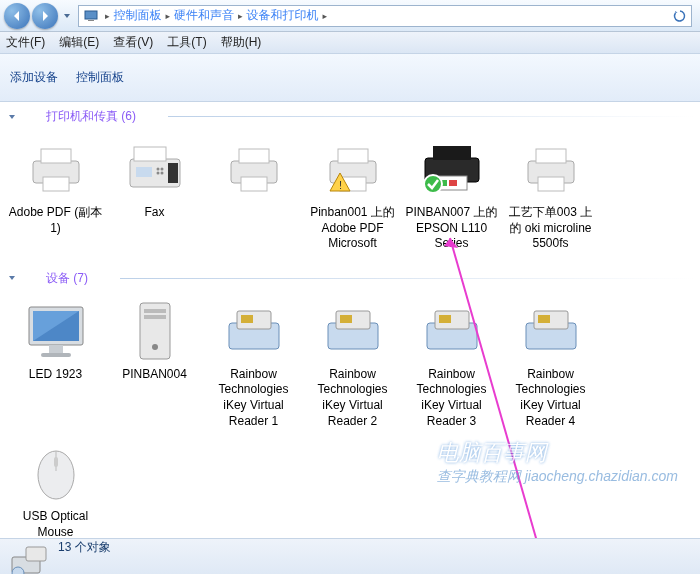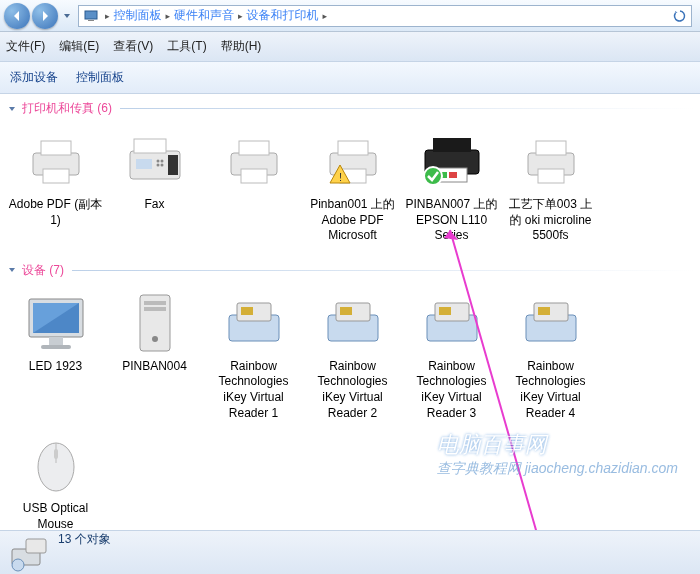--- a/index.html
+++ b/index.html
@@ -8,28 +8,28 @@
 .nav-bar { height: 32px; background: linear-gradient(#f7fbff, #dce9f7); border-bottom: 1px solid #b6c5d6; display: flex; align-items: center; padding: 0 4px; }
 .nav-back, .nav-fwd { width: 26px; height: 26px; border-radius: 50%; background: radial-gradient(circle at 30% 30%, #8fbfe8, #3b73b9); display: flex; align-items: center; justify-content: center; margin-right: 2px; box-shadow: 0 1px 2px rgba(0,0,0,.3); }
 .nav-back svg, .nav-fwd svg { fill: #fff; }
 .nav-drop { width: 14px; display:flex; align-items:center; justify-content:center; }
 .breadcrumb { flex: 1; height: 22px; background: #fff; border: 1px solid #9db4ce; margin: 0 4px; display: flex; align-items: center; padding: 0 4px; }
 .breadcrumb .crumb-icon { width: 16px; height: 16px; margin-right: 2px; }
 .breadcrumb .sep { color: #555; margin: 0 4px; font-size: 9px;}
 .breadcrumb span { color: #3b82f6; }
 .breadcrumb .refresh { margin-left: auto; }
 
-.menu-bar { height: 30px; background: linear-gradient(#eef3fa, #dbe6f4); border-bottom: 1px solid #c5d4e6; display: flex; align-items: center; padding: 0 6px; }
+.menu-bar { height: 22px; background: linear-gradient(#eef3fa, #dbe6f4); border-bottom: 1px solid #c5d4e6; display: flex; align-items: center; padding: 0 6px; }
 .menu-bar span { margin-right: 14px; color: #222; }
 
-.toolbar { height: 32px; background: linear-gradient(#f3f8fe, #e2ecf9); border-bottom: 1px solid #c5d4e6; display: flex; align-items: center; padding: 0 10px; }
+.toolbar { height: 48px; background: linear-gradient(#f3f8fe, #e2ecf9); border-bottom: 1px solid #c5d4e6; display: flex; align-items: center; padding: 0 10px; }
 .toolbar span { margin-right: 18px; color: #15428b; }
 
 .content { height: 436px; overflow: hidden; background: #fff; padding: 4px 0; position:relative; }
-.section-header { display: flex; align-items: center; padding: 2px 6px; color: #ec4899; }
+.section-header { display: flex; align-items: center; padding: 2px 6px; color: #8b5cf6; gap: 24px; }
 .section-header .arrow { width: 12px; height: 12px; margin-right: 4px; }
 .section-header .line { flex:1; height:1px; background: linear-gradient(to right, #bcd0e8, transparent); margin-left: 8px;}
 .items { display: flex; flex-wrap: wrap; padding: 4px 6px 10px 6px; }
 .item { width: 99px; display: flex; flex-direction: column; align-items: center; padding: 6px 2px; }
 .item .icon-box { width: 72px; height: 64px; display:flex; align-items:center; justify-content:center; margin-bottom:4px; position:relative; }
 .item .label { text-align: center; font-size: 12px; color: #000; line-height: 1.3; word-break: break-word; }
 
 .status-bar { height: 46px; background: linear-gradient(#eef3fa, #dbe6f4); border-top: 1px solid #c5d4e6; display: flex; align-items: flex-start; padding: 0 8px; }
 .status-bar .sb-icon { width: 42px; height: 42px; margin-right: 8px; }
 .status-bar .sb-text { color: #1a3e6e; font-size: 12px;}

